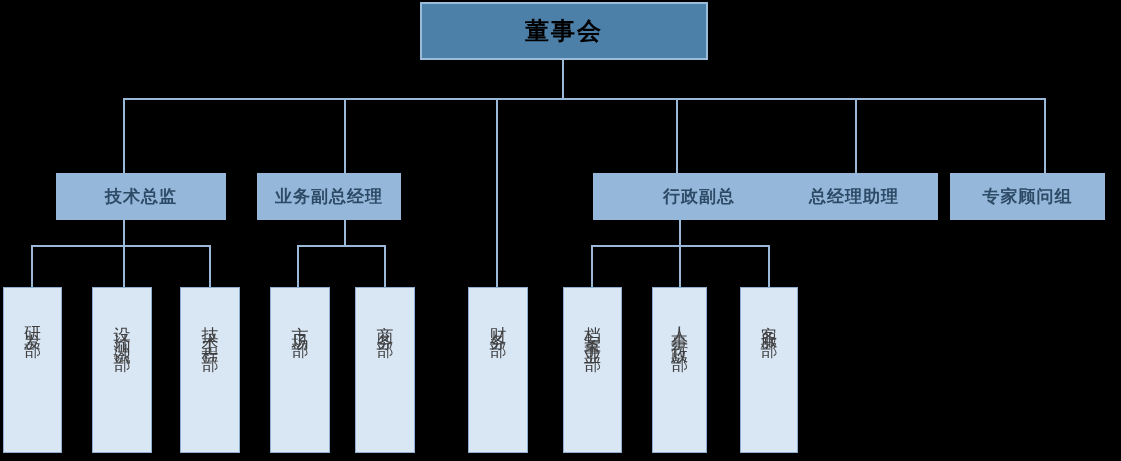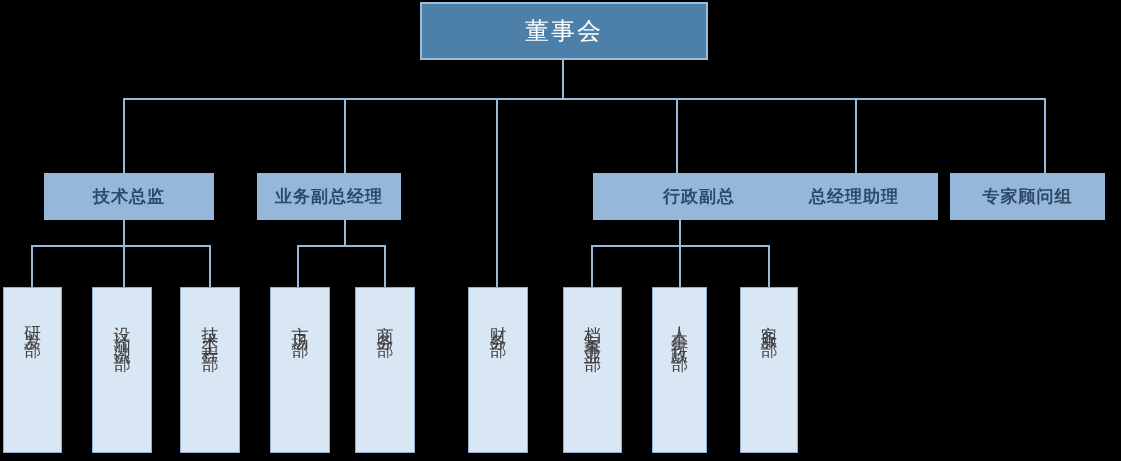--- a/index.html
+++ b/index.html
@@ -19,23 +19,23 @@
     position: absolute;
     box-sizing: border-box;
     display: flex;
     align-items: center;
     justify-content: center;
   }
   .lv1 {
     left: 420px; top: 2px; width: 288px; height: 58px;
     background: #4d80a9;
     border: 2px solid #9cbdd9;
-    color: #ffffff;
+    color: #000000;
     font-size: 24px;
-    font-weight: normal;
+    font-weight: bold;
     letter-spacing: 2px;
   }
   .lv2 {
     top: 173px; height: 47px;
     background: #94b7da;
     color: #2d4a66;
     font-size: 17px;
     font-weight: bold;
     letter-spacing: 1px;
   }
@@ -82,21 +82,21 @@
 
   <div class="line" style="left:679px; top:220px; width:2px;   height:67px;"></div>
   <div class="line" style="left:591px; top:245px; width:179px; height:2px;"></div>
   <div class="line" style="left:591px; top:247px; width:2px;   height:40px;"></div>
   <div class="line" style="left:768px; top:247px; width:2px;   height:40px;"></div>
 
   <div class="node lv1">
     <span>董事会</span>
   </div>
 
-  <div class="node lv2" style="left:44px;  width:170px;">
+  <div class="node lv2" style="left:56px;  width:170px;">
     <span>技术总监</span>
   </div>
   <div class="node lv2" style="left:257px; width:144px;">
     <span>业务副总经理</span>
   </div>
   <div class="node lv2" style="left:593px; width:192px;padding-left:20px;">
     <span>行政副总</span>
   </div>
   <div class="node lv2" style="left:770px; width:168px;">
     <span>总经理助理</span>

